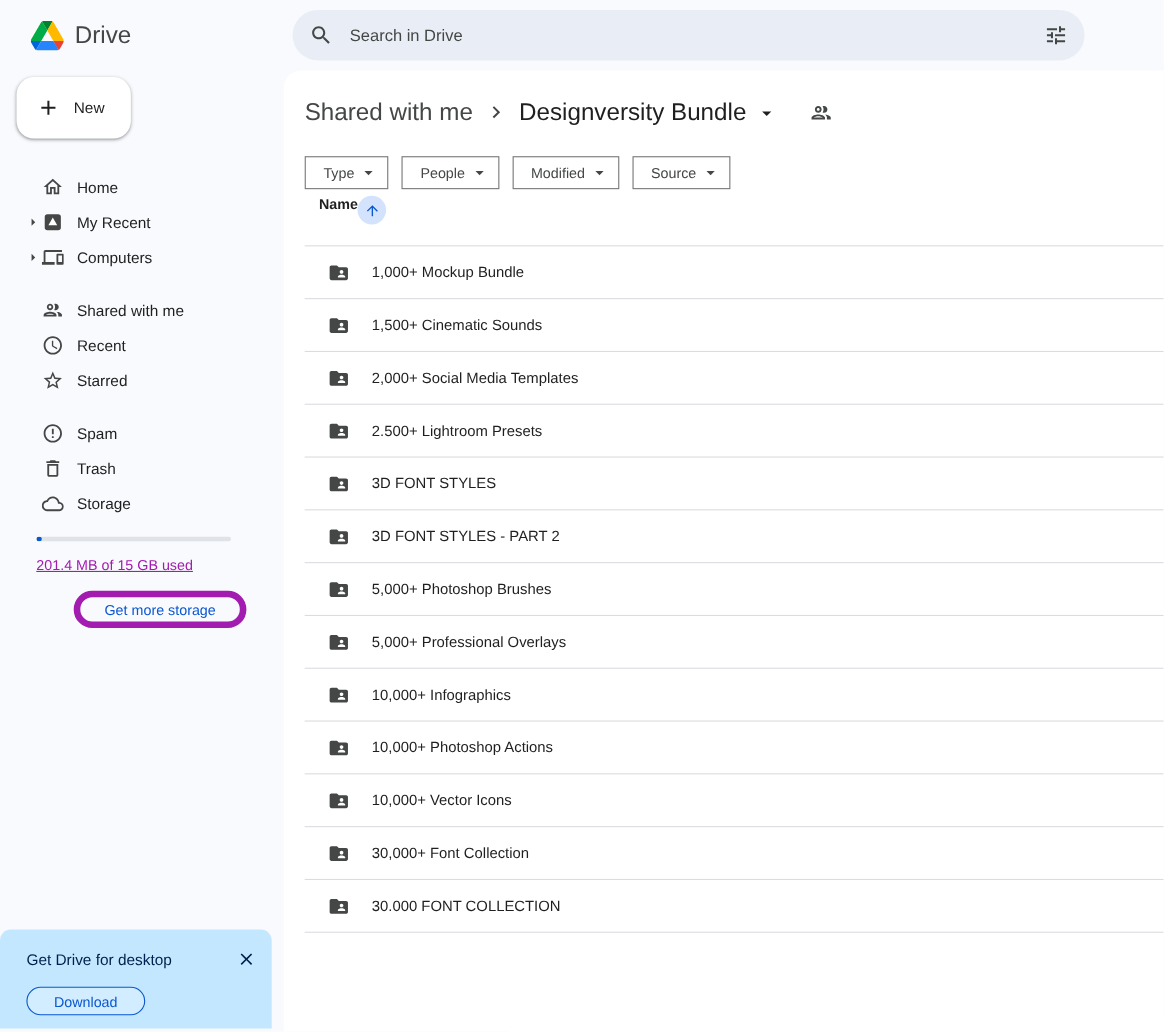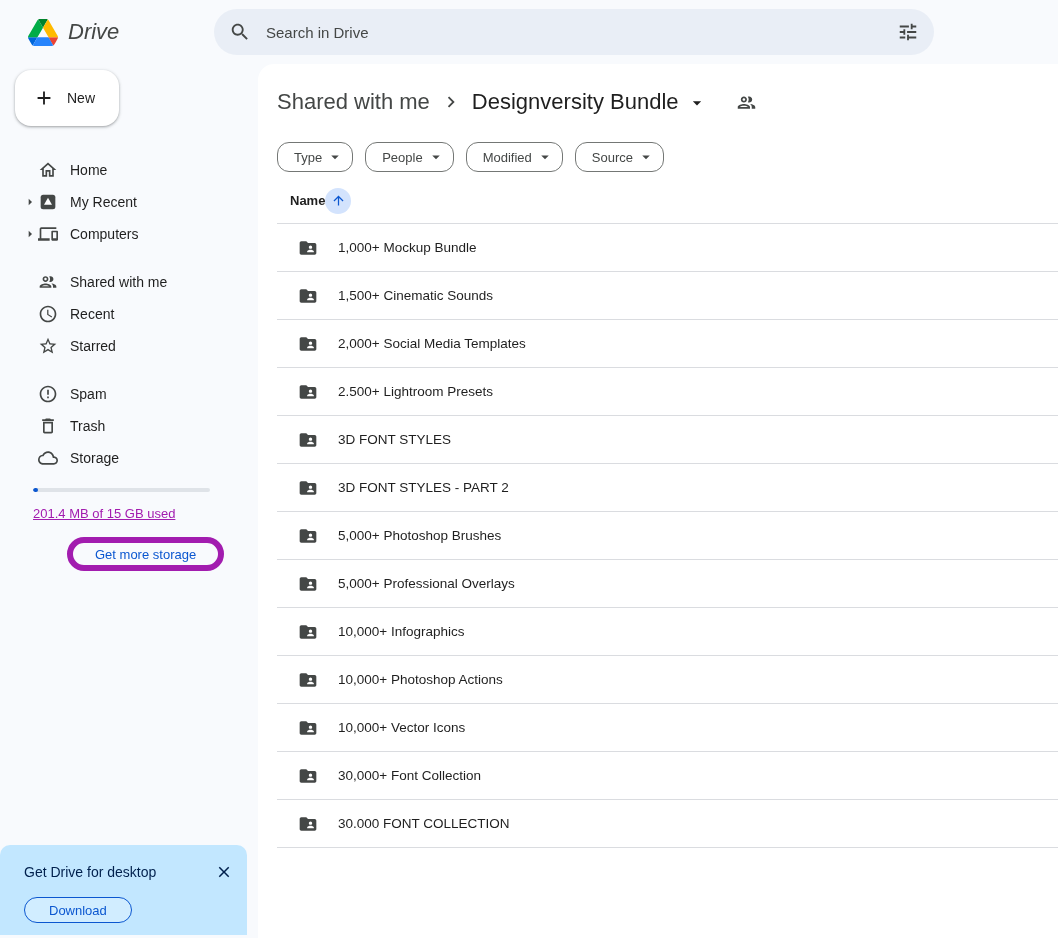--- a/index.html
+++ b/index.html
@@ -8,21 +8,21 @@
     background: var(--surface-bg, #f8fafd);
     font-family: "Liberation Sans", sans-serif;
     overflow: hidden;
     position: relative;
     color: #1f1f1f;
   }
   button { font-family: inherit; }
 
   
   .topbar { height:64px; display:flex; align-items:center; }
-  .brand { width:214px; display:flex; align-items:center; gap:10px; padding-left:28px; cursor:pointer;font-style:italic; }
+  .brand { width:266px; display:flex; align-items:center; gap:10px; padding-left:28px; cursor:pointer; }
   .brand-logo { width:30px; height:27px; display:flex; }
   .brand-logo svg { width:30px; height:27px; }
   .brand-title { font-size:22px; color:#444746; }
   .searchbar {
     width:720px; height:46px; background: var(--search-bg, #e9eef6);
     border-radius:28px; display:flex; align-items:center; padding:0 6px;
   }
   .icon-btn {
     width:40px; height:40px; border:none; background:transparent; border-radius:50%;
     display:flex; align-items:center; justify-content:center; color:#444746; cursor:pointer; flex:0 0 auto;
@@ -103,29 +103,29 @@
   .crumb-caret svg { width:20px; height:20px; }
   .members-btn {
     margin-left:24px; width:32px; height:32px; border:none; background:transparent; border-radius:50%;
     display:flex; align-items:center; justify-content:center; color:#444746; cursor:pointer;
   }
   .members-btn svg { width:21px; height:21px; }
 
   .filters { display:flex; gap:12px; margin:24px 0 0 19px; }
   .chip {
     display:flex; align-items:center; gap:4px; height:30px; padding:0 8px 0 16px;
-    border:1px solid #747775; border-radius:12px; background:#fff;
+    border:1px solid #747775; border-radius:0; background:#fff;
     font-size:13px; color:#444746; cursor:pointer;
   }
   .chip-caret { width:18px; height:18px; display:flex; color:#444746; }
   .chip-caret svg { width:18px; height:18px; }
 
   .list { margin-left:19px; }
   .list-header {
-    height:46px; margin-top:6px; display:flex; align-items:center; 
+    height:46px; margin-top:6px; display:flex; 
     border-bottom:1px solid var(--row-divider, #dadce0);
   }
   .header-label { font-size:13px; font-weight:bold; color:#1f1f1f; margin-left:13px; cursor:pointer; }
   .sort-btn {
     width:26px; height:26px; border-radius:50%; border:none; cursor:pointer;
     background: var(--sort-chip-bg, #d3e3fd); color: var(--accent-blue, #0b57d0);
     display:flex; align-items:center; justify-content:center;
   }
   .sort-btn svg { width:15px; height:15px; }
 

